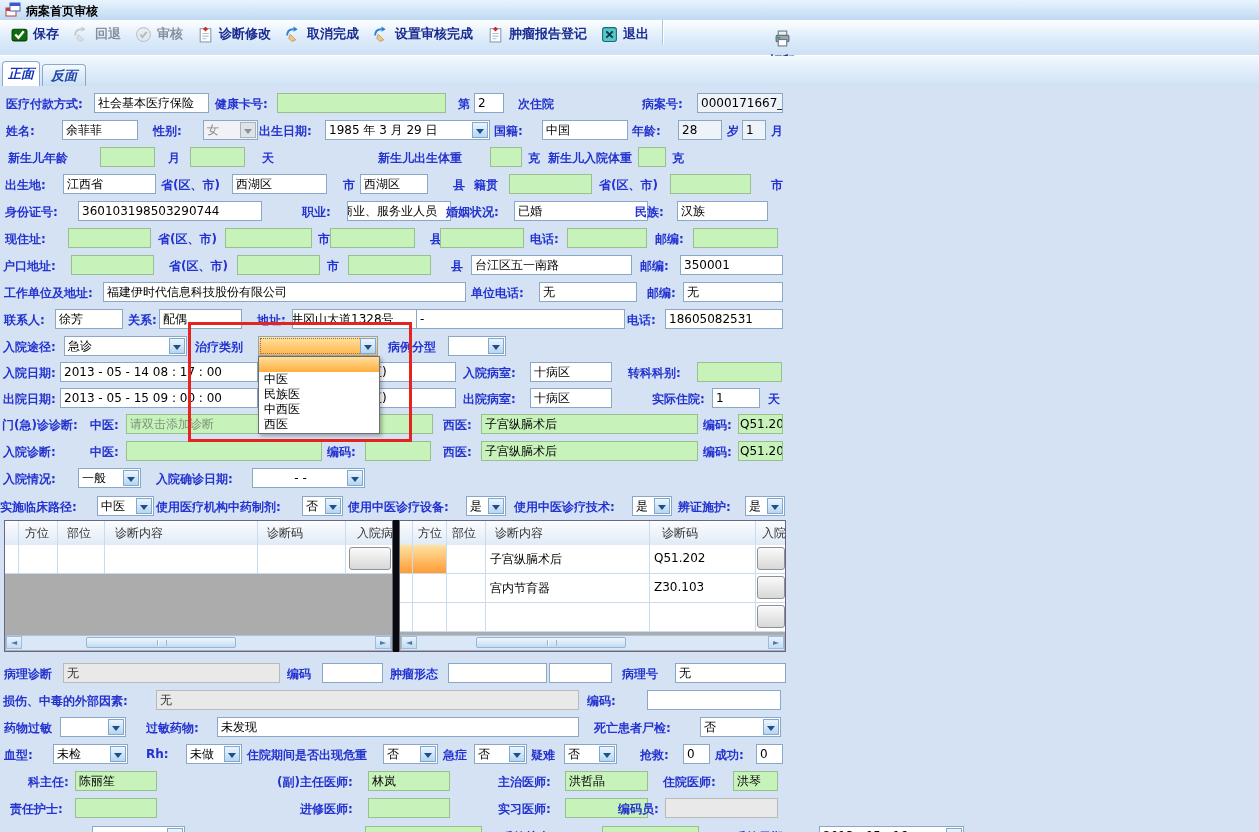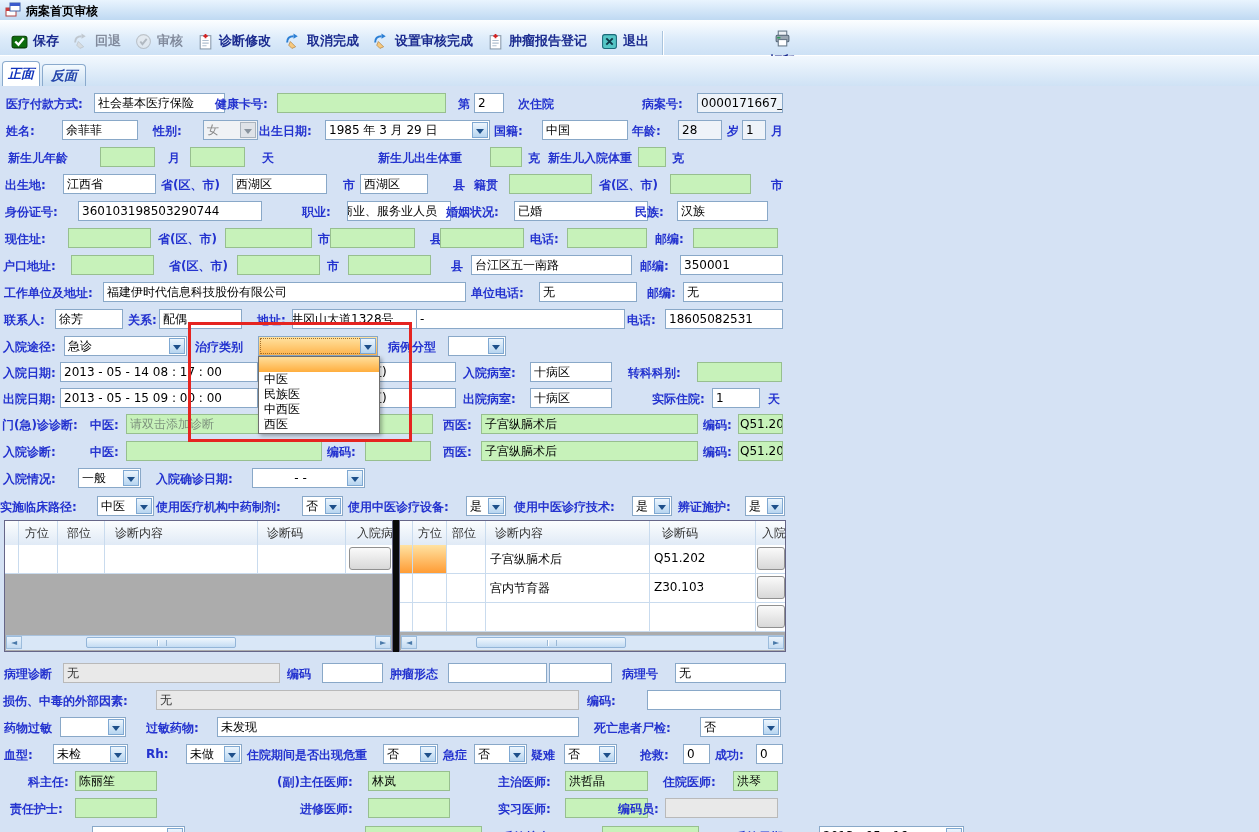--- a/index.html
+++ b/index.html
@@ -3,21 +3,21 @@
 <meta charset="utf-8">
 <style>
   html,body{margin:0;padding:0;}
   body{width:1259px;height:832px;overflow:hidden;font-family:"DejaVu Sans","Liberation Sans",sans-serif;}
   .window{position:relative;width:1259px;height:832px;background:#d5e2f4;overflow:hidden;}
   
   .titlebar{position:absolute;left:0;top:0;width:100%;height:20px;background:linear-gradient(180deg,#e9f4fe,#bfd9f2);border-bottom:1px solid #9db9d9;}
   .titlebar .ttl{position:absolute;left:26px;top:3px;font-size:12px;color:#000;font-weight:bold;}
   .winicon{position:absolute;left:5px;top:2px;width:16px;height:16px;}
   
-  .toolbar{position:absolute;left:0;top:20px;width:100%;height:36px;background:linear-gradient(180deg,#fcfeff,#dcebfa 55%,#cde1f5);border-bottom:1px solid #ffffff;display:flex;align-items:flex-end;padding-left:4px;box-sizing:border-box;}
+  .toolbar{position:absolute;left:0;top:20px;width:100%;height:36px;background:linear-gradient(180deg,#fcfeff,#dcebfa 55%,#cde1f5);border-bottom:1px solid #ffffff;display:flex;align-items:flex-start;padding-left:4px;box-sizing:border-box;}
   .tbtn{display:flex;align-items:center;gap:5px;padding:4px 6px;font-size:13px;color:#1b2b8f;font-weight:bold;border:1px solid transparent;border-radius:3px;}
   .tbtn.disabled{opacity:.5;filter:grayscale(.8);}
   .tbtn svg{width:17px;height:17px;display:block;}
   .tsep{width:1px;height:24px;background:#a9c4de;margin:0 6px;box-shadow:1px 0 0 #fff;}
   .printbtn{position:absolute;left:762px;top:25px;flex-direction:column;}
   
   .tabstrip{position:absolute;left:0;top:56px;width:100%;height:30px;background:linear-gradient(180deg,#f2f8fe,#cfe2f5);font-style:italic;}
   .tab{position:absolute;bottom:0;height:25px;box-sizing:border-box;border:1px solid #8aaacd;border-bottom:none;border-radius:4px 4px 0 0;font-size:13px;font-weight:bold;color:#1133bb;text-align:center;line-height:24px;}
   .tab.sel{background:#ffffff;z-index:2;}
   .tab.unsel{background:linear-gradient(180deg,#f4fafe,#c9def2);height:22px;line-height:21px;color:#2244aa;}
@@ -150,21 +150,21 @@
 
   <div class="tabstrip">
     <div class="tab sel" style="left:2px;width:38px;">正面</div>
     <div class="tab unsel" style="left:42px;width:44px;">反面</div>
   </div>
 
   <div class="content">
 
     <div class="row" style="top:7px">
       <span class="lbl" style="left:6px">医疗付款方式:</span>
-      <div class="fld" style="left:94px;width:131px">社会基本医疗保险</div>
+      <div class="fld" style="left:94px;width:115px">社会基本医疗保险</div>
       <span class="lbl" style="left:215px">健康卡号:</span>
       <div class="fld grn" style="left:277px;width:169px"></div>
       <span class="lbl" style="left:458px">第</span>
       <div class="fld" style="left:474px;width:30px">2</div>
       <span class="lbl" style="left:518px">次住院</span>
       <span class="lbl" style="left:642px">病案号:</span>
       <div class="fld lite" style="left:697px;width:86px">0000171667_0</div>
     </div>
 
     <div class="row" style="top:34px">

